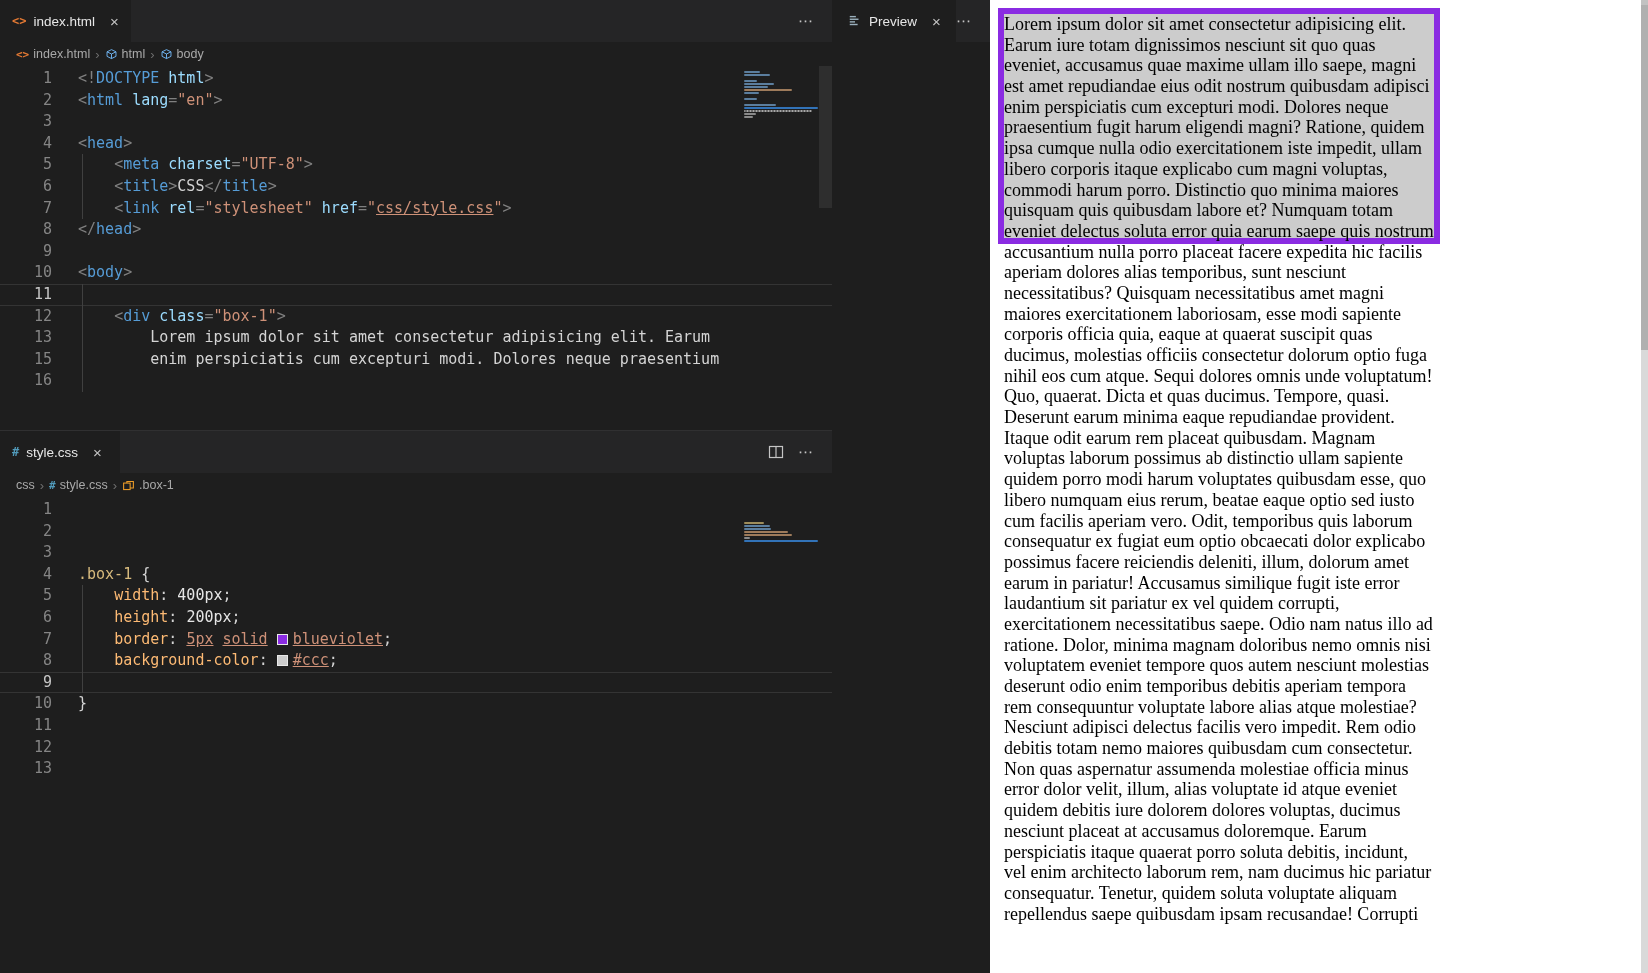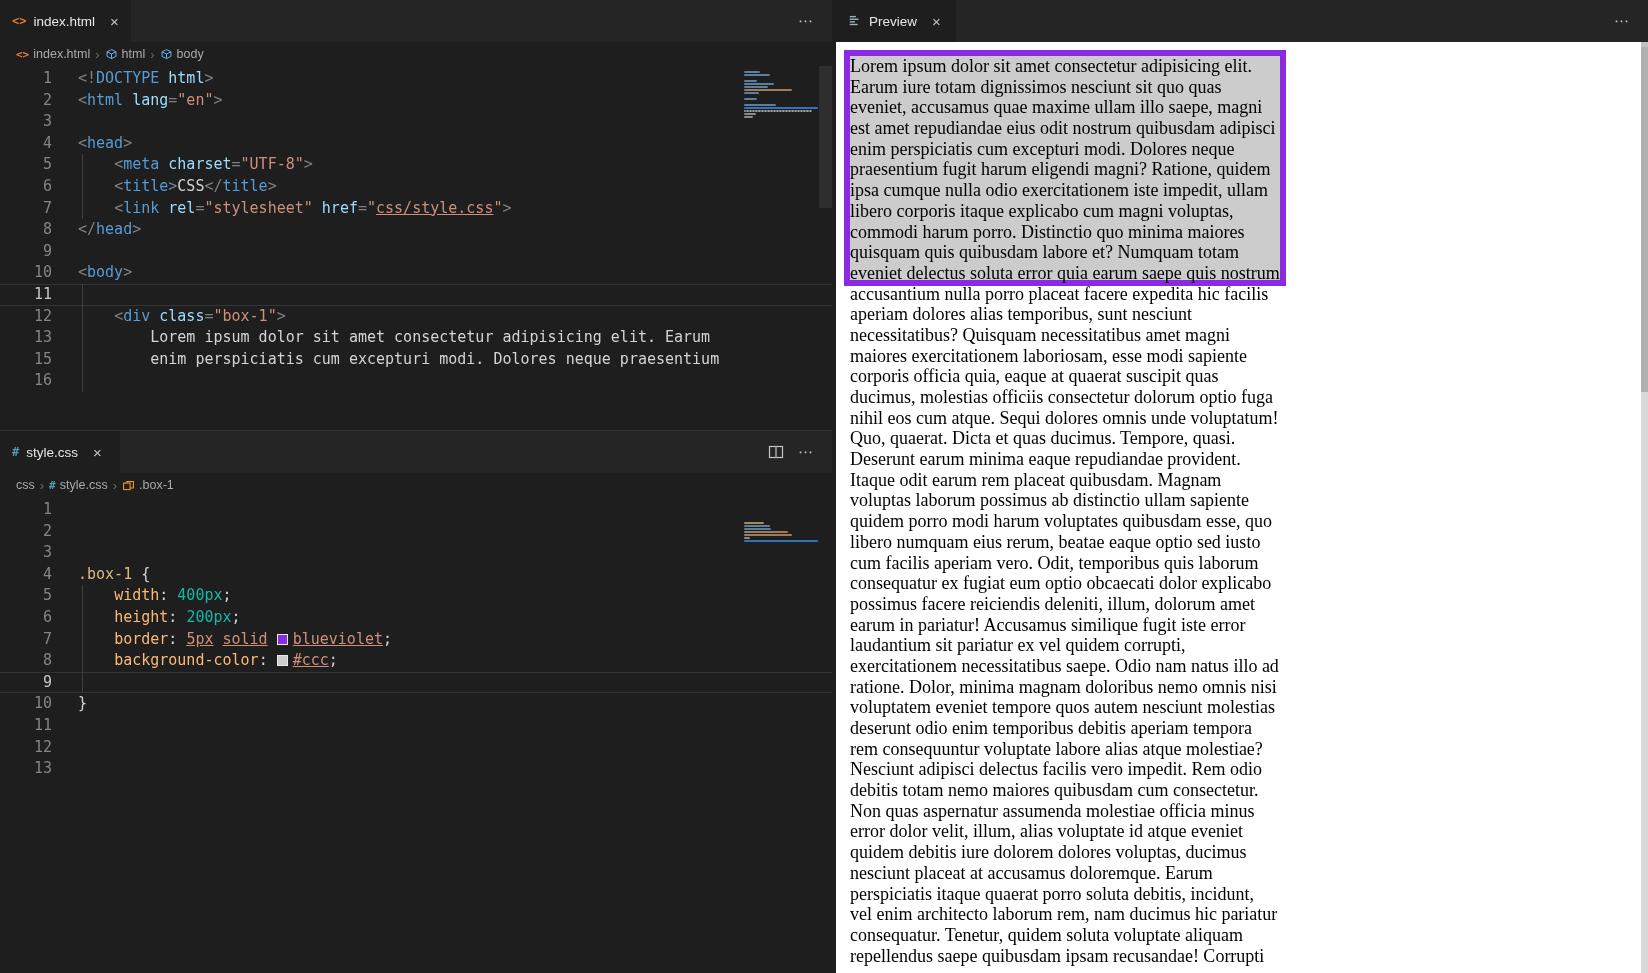--- a/index.html
+++ b/index.html
@@ -47,21 +47,21 @@
 
   .tok-punct { color:#808080; }
   .tok-tag   { color:#569cd6; }
   .tok-attr  { color:#9cdcfe; }
   .tok-str   { color:#ce9178; }
   .tok-link  { color:#ce9178; text-decoration:underline; }
   .tok-text  { color:#d4d4d4; }
   .tok-plain { color:#d4d4d4; }
   .tok-sel   { color:#d7ba7d; }
   .tok-prop  { color:#fdba74; }
-  .tok-num   { color:#14b8a6; }
+  .tok-num   { color:#e5e5e5; }
   .tok-val   { color:#ce9178;text-decoration:underline; }
   .swatch { display:inline-block; width:11px; height:11px; margin-right:5px; vertical-align:-1px;
             border:1px solid #e8e8e8; }
 
   
   .minimap { position:absolute; top:4px; right:14px; width:74px; }
   .minimap i { display:block; height:2px; margin:1px 0; border-radius:1px; }
   .mm-gap { height:3px; }
   .mm-blue-line { height:2px; width:100%; background:#3273b8; }
   .mm-noise { width:68px; height:70px; margin:1px 0;
@@ -70,21 +70,21 @@
        repeating-linear-gradient(0deg, rgba(150,150,150,.7) 0 2px, rgba(40,40,40,.9) 2px 3px); }
   .mm-b { background:#5b7e9e; } .mm-o { background:#9e7b5b; }
   .mm-t { background:#9e8d5b; } .mm-g { background:#8a8a8a; }
   .scroll-sliver { position:absolute; top:0; right:0; width:13px; height:142px;
                    background:rgba(121,121,121,.18); }
 
   
   .group-gap { width:4px; background:#1e1e1e; }
 
   
-  .preview-group { flex:1; display:flex; flex-direction:column; position:relative; }
+  .preview-group { flex:1; display:flex; flex-direction:row; position:relative; }
   .preview-content { position:relative; flex:1; background:#ffffff; overflow:hidden; padding:8px; }
   .pv-box { width:442px; height:236px; border:6px solid #8a2be2; background:#cccccc;
             font-family:"Liberation Serif", serif; font-size:18px; line-height:1.15; color:#000; }
   .pv-scroll { position:absolute; top:0; right:0; width:7px; height:100%; background:#d9d9d9; }
   .pv-thumb { position:absolute; top:5px; right:0; width:7px; height:345px; background:#b0b0b0; }
   .pv-arrow { position:absolute; top:0; right:0; width:7px; height:9px; background:#c2c2c2; }
 
   svg { display:block; }
 </style>
 </head>

